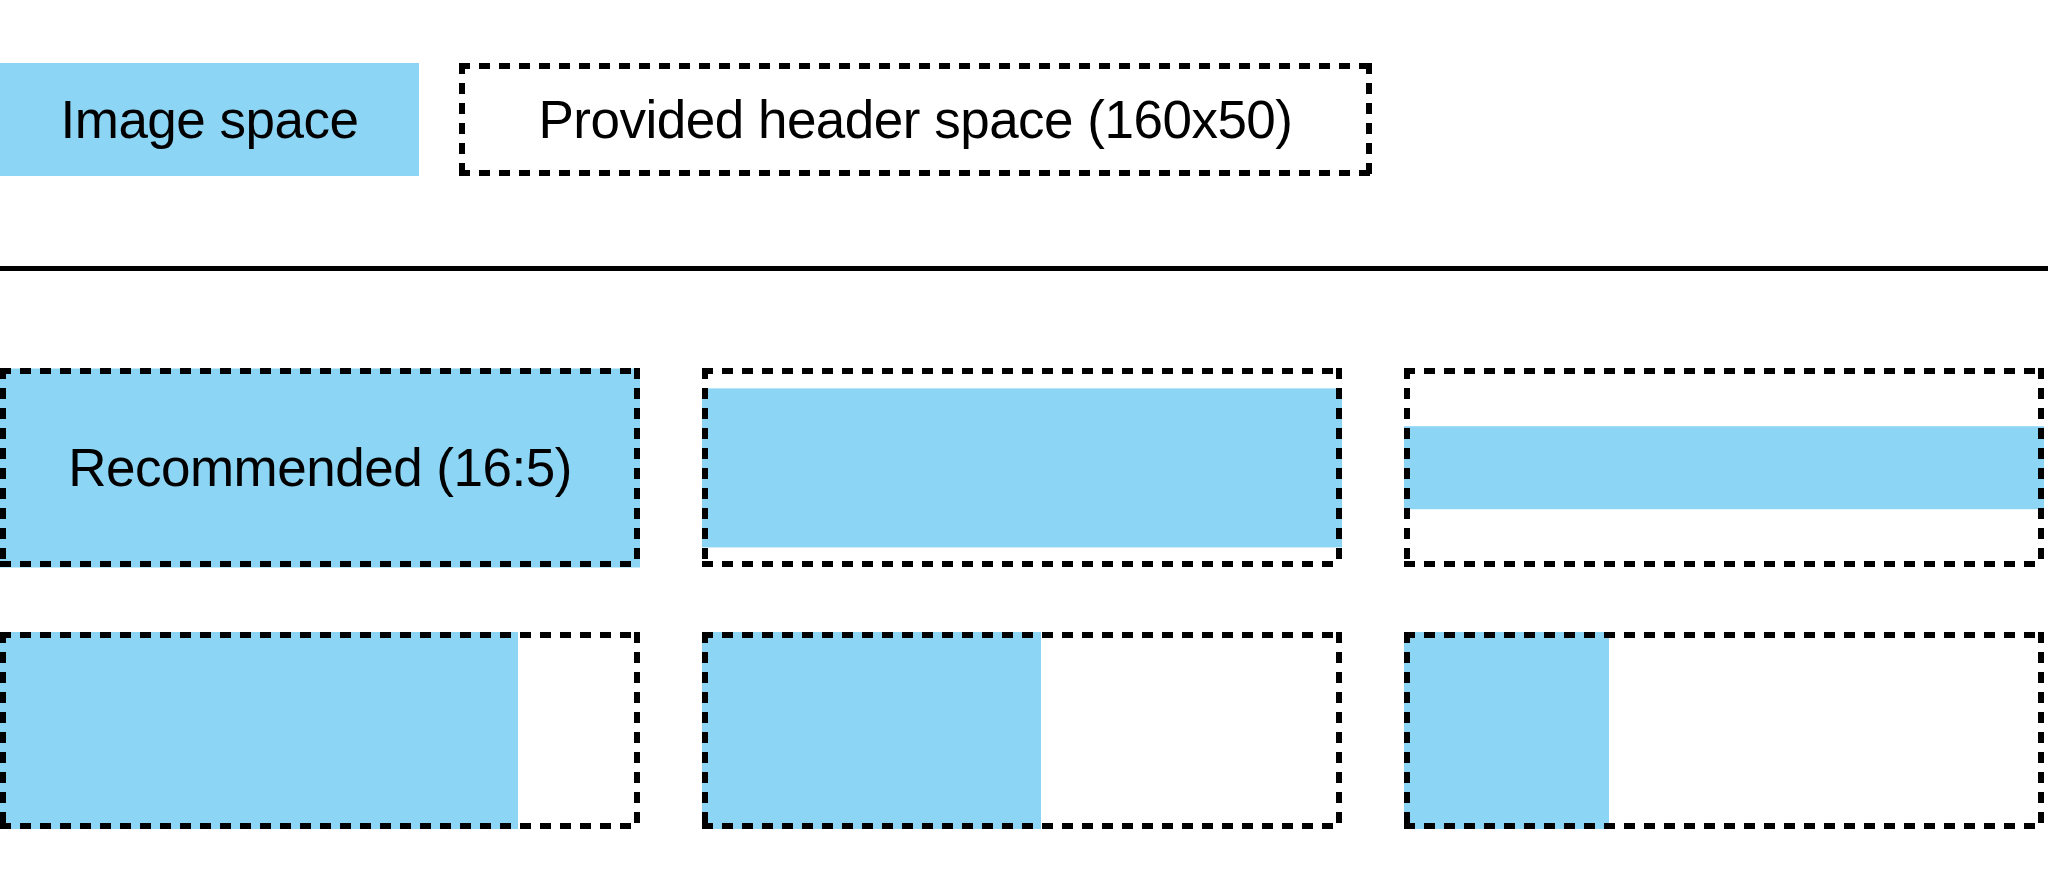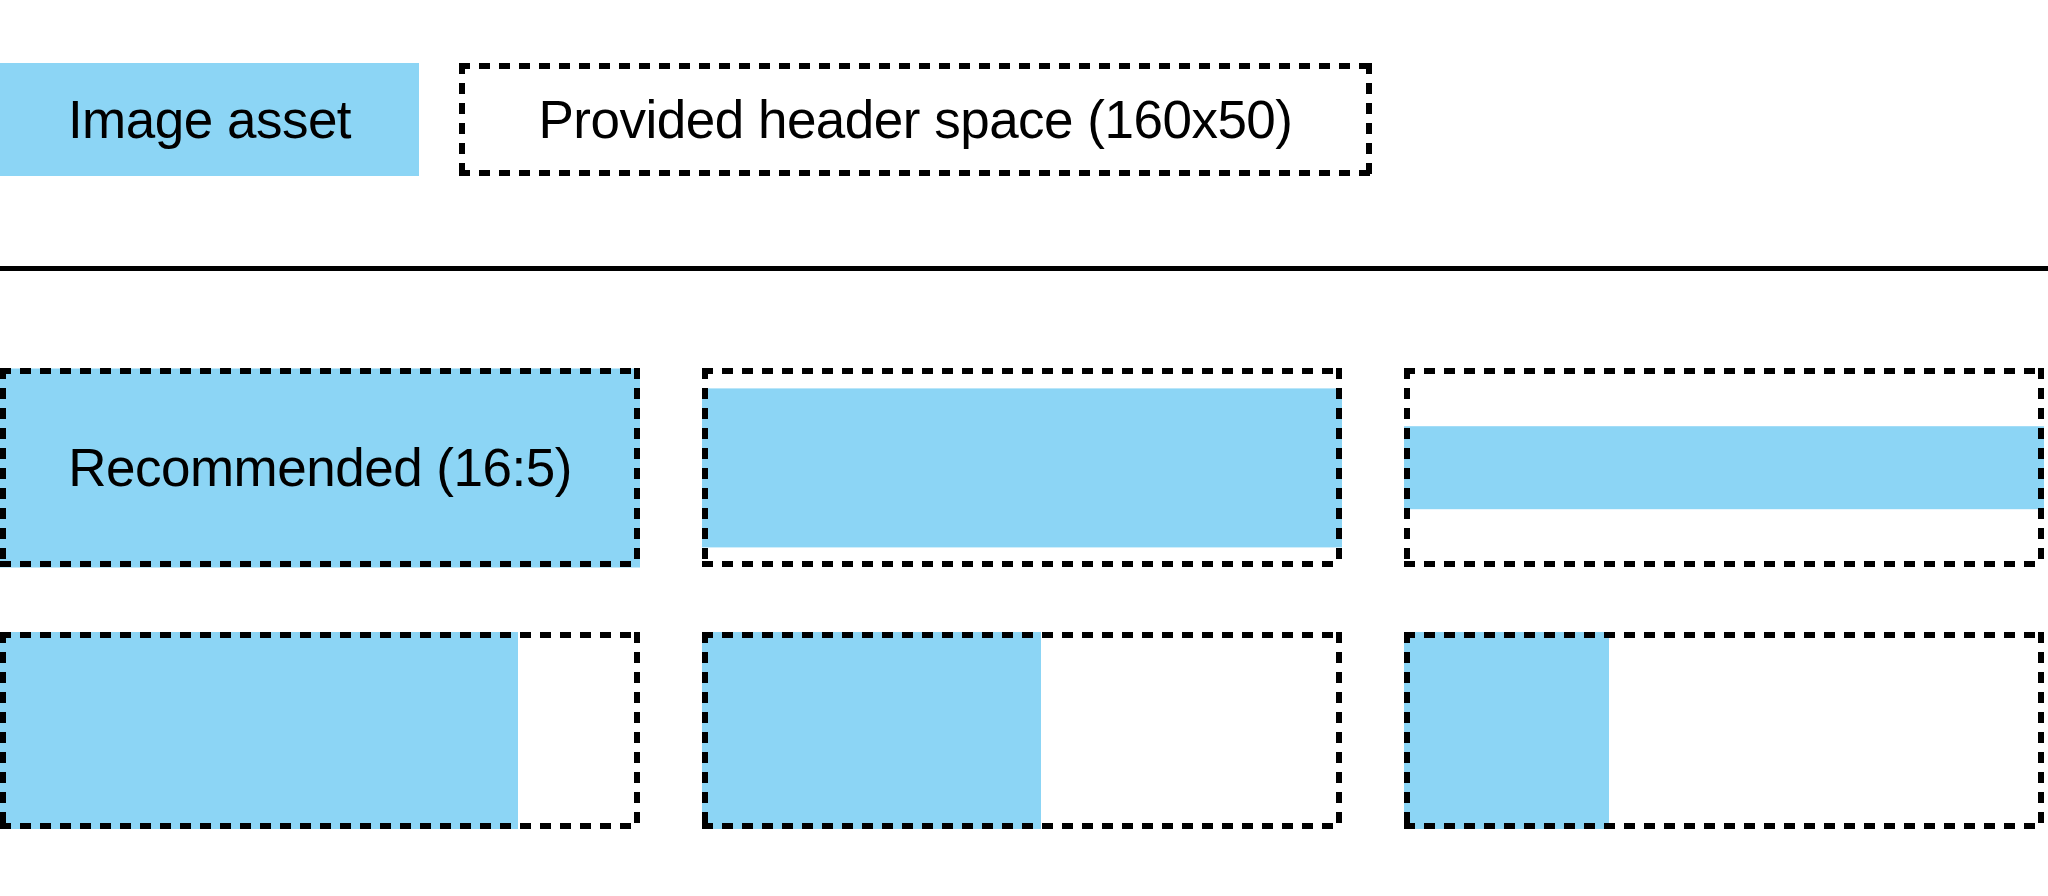--- a/index.html
+++ b/index.html
@@ -91,21 +91,21 @@
   .cell-label {
     position: absolute;
     inset: 0;
     display: flex; align-items: center; justify-content: center;
   }
 </style>
 </head>
 <body>
 
 <div class="legend-swatch">
-  <span class="label">Image asset</span>
+  <span class="label">Image space</span>
 </div>
 <div class="legend-dashed dashed">
   <span class="label">Provided header space (160x50)</span>
 </div>
 
 <div class="divider"></div>
 
 <div class="cell row1 col1 dashed">
   <div class="fill fill-band" style="width: 100%; height: 100%;"></div>
   <div class="cell-label">

